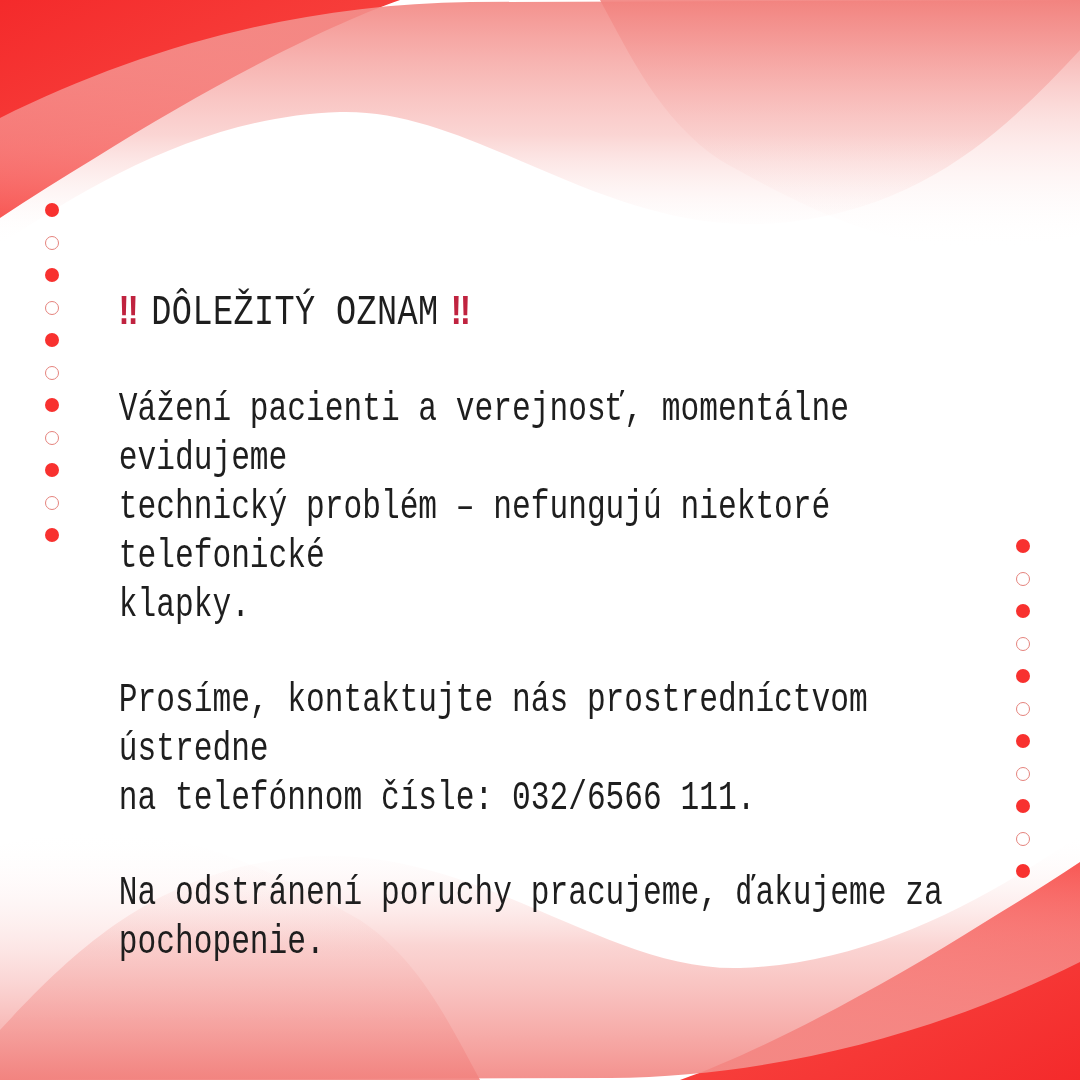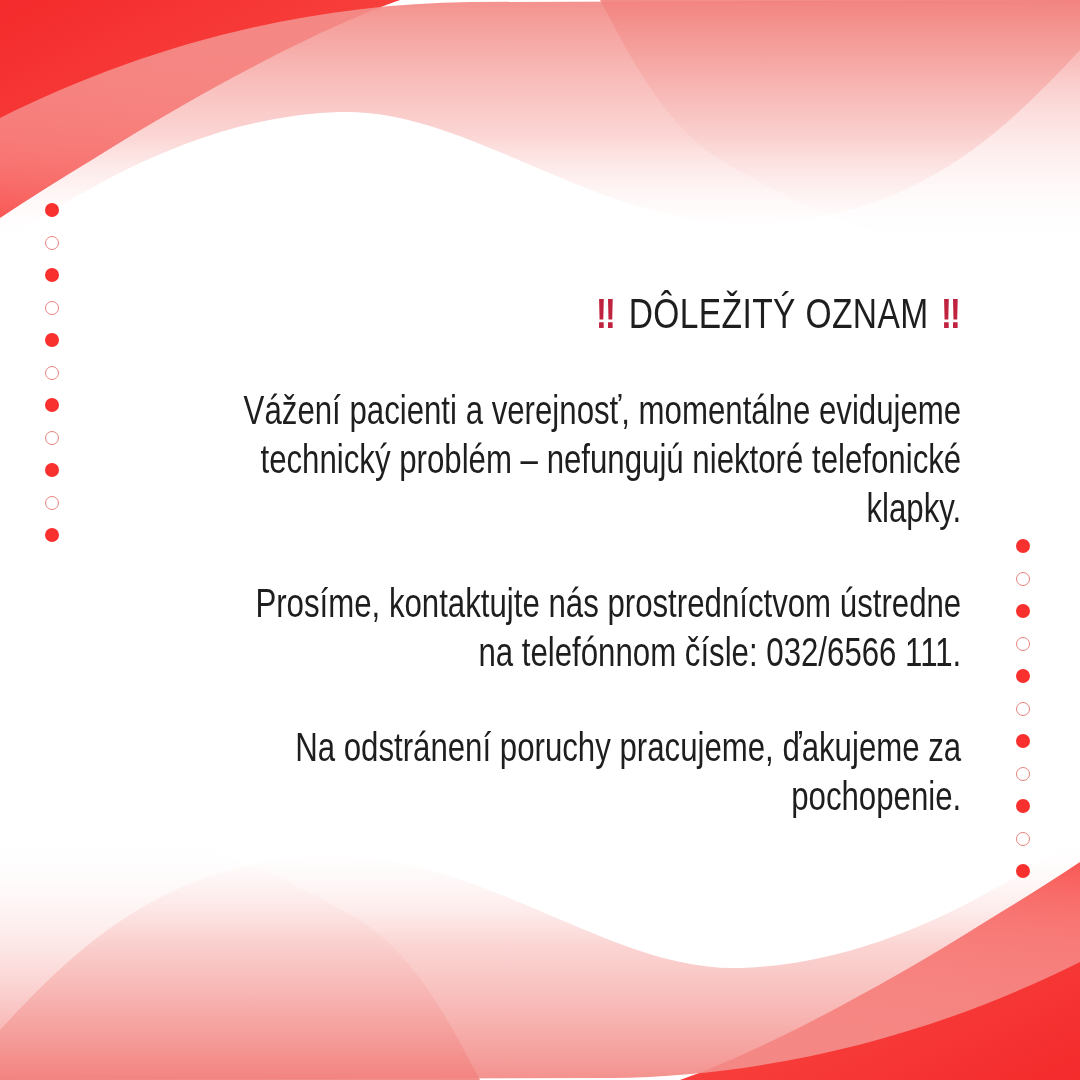--- a/index.html
+++ b/index.html
@@ -37,22 +37,23 @@
     box-sizing: border-box;
   }
   .dot.filled  { background: var(--accent, #F8312F); }
   .dot.outline { border: 1.5px solid var(--dot-outline, #E5837D); background: transparent; }
 
   .content {
     position: absolute;
     top: 287px;
     left: 0;
     right: 0;
-    text-align: right;
+    text-align: left;
     color: var(--text, #1E1E1E);
+    font-family: Liberation Mono, monospace;
   }
   .condense { transform: scaleX(0.78); transform-origin: 50% 50%; }
   .title {
     font-size: 43px;
     line-height: 52px;
     letter-spacing: 0.5px;
     margin: 0 0 46px 0;
     font-weight: 400;
     white-space: nowrap;
   }

